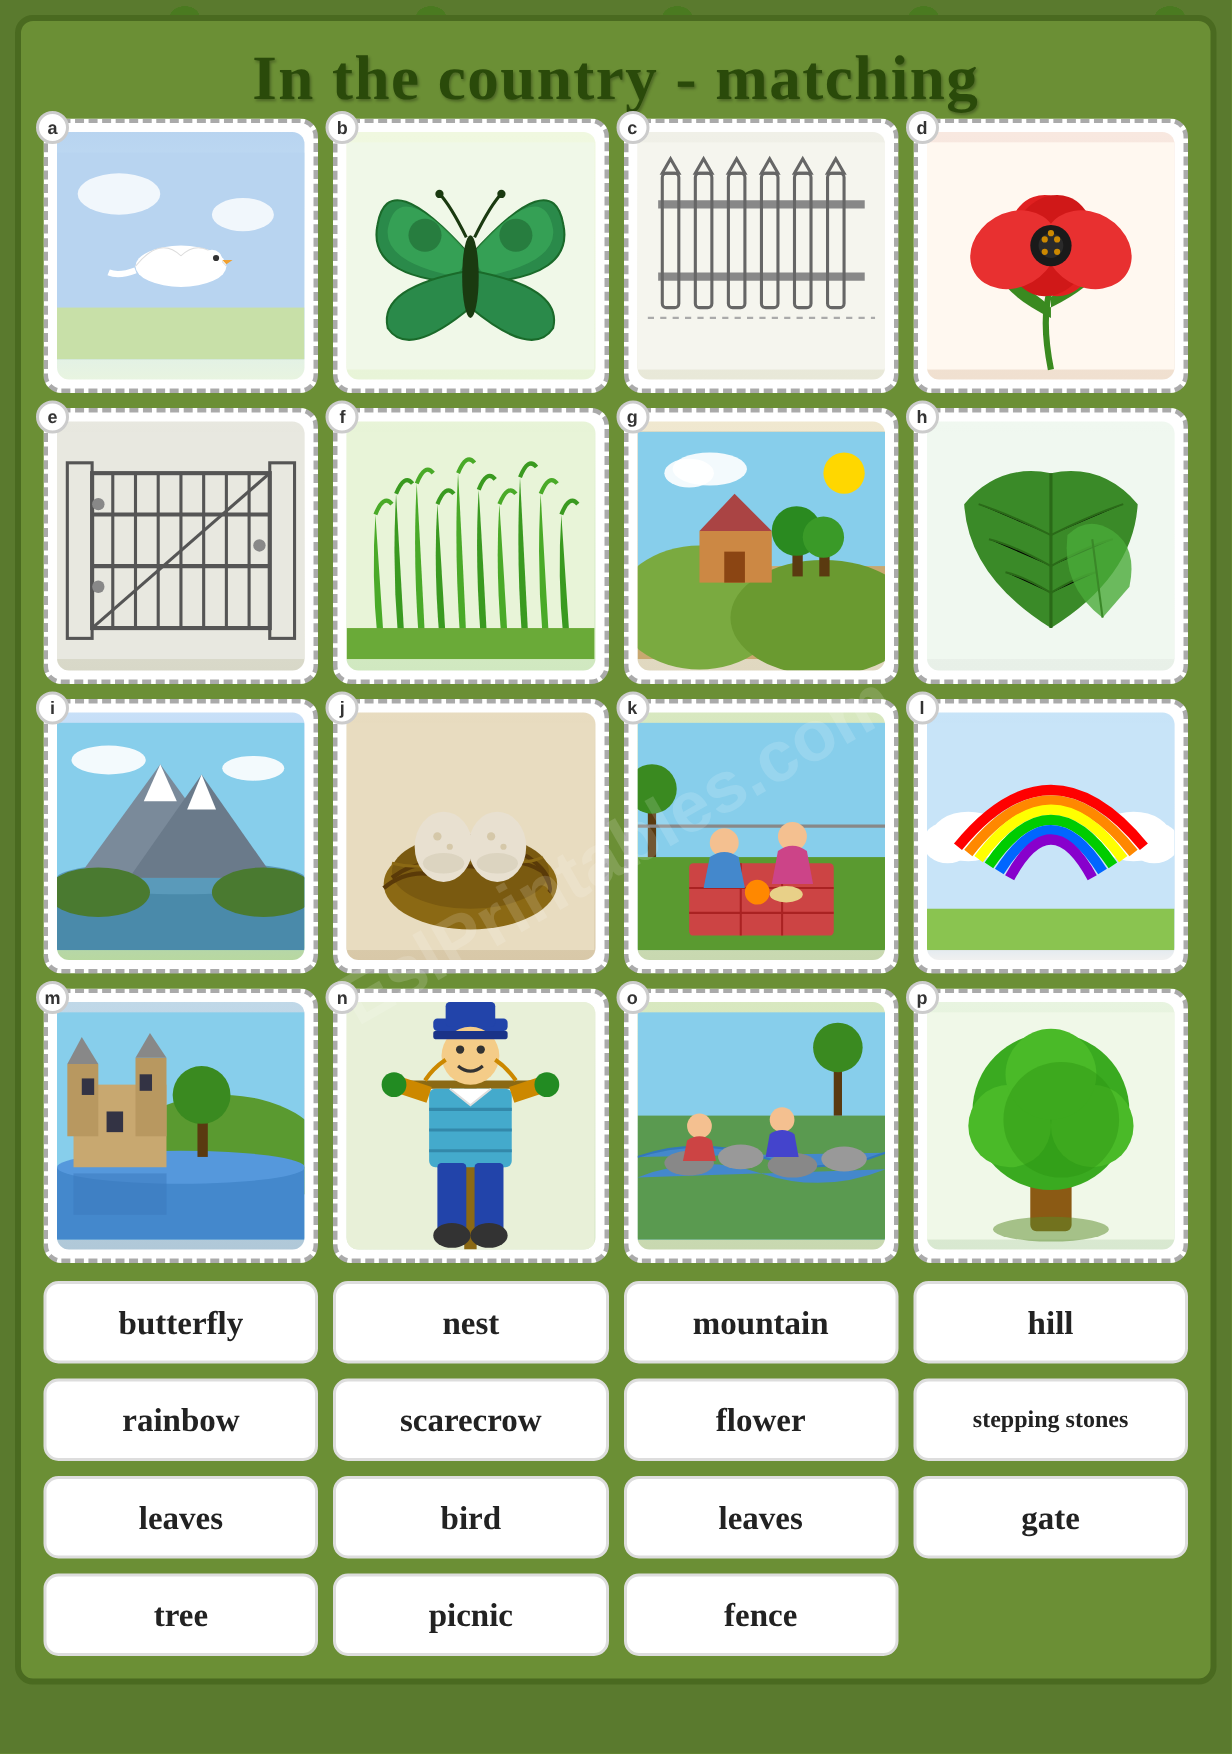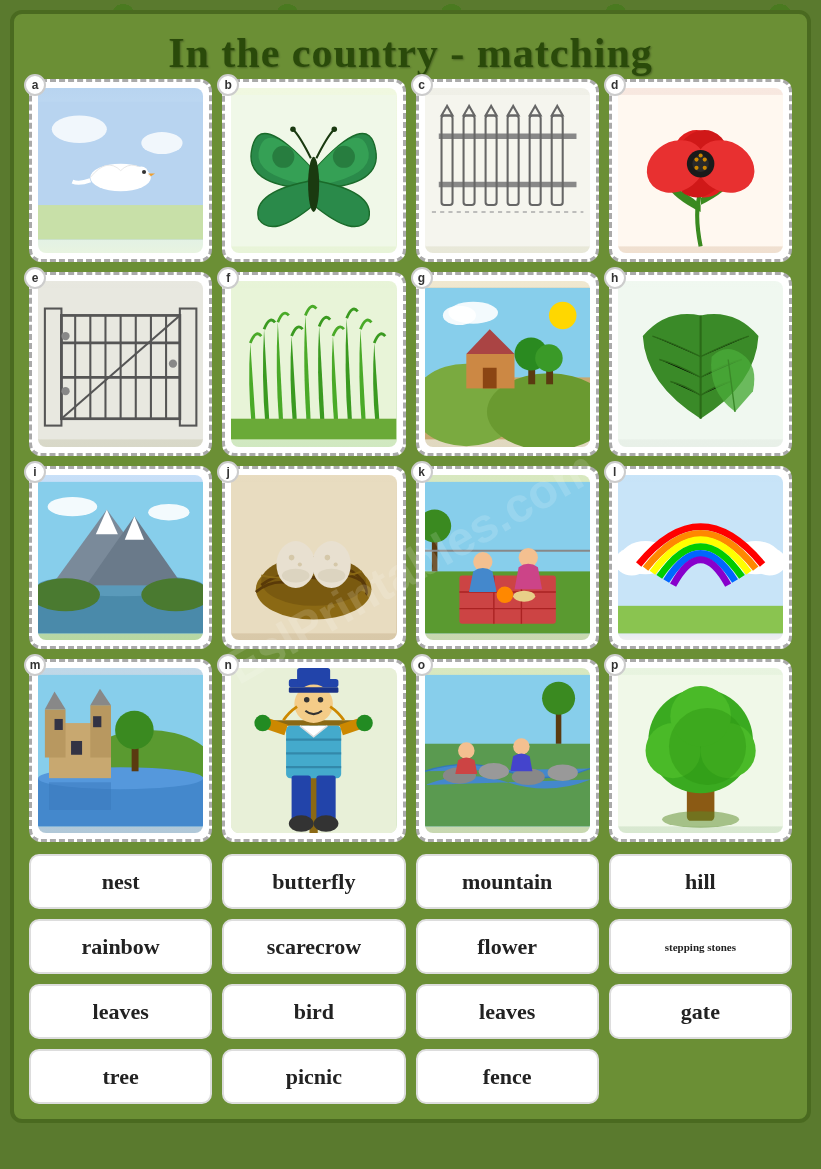--- a/index.html
+++ b/index.html
@@ -151,21 +151,21 @@
       font-weight: bold;
       color: #222;
       font-family: 'Comic Sans MS', cursive;
       min-height: 55px;
       display: flex;
       align-items: center;
       justify-content: center;
     }
 
     .word-card.small-text {
-      font-size: 11px;
+      font-size: 16px;
     }
 
     
     .watermark {
       position: absolute;
       top: 50%;
       left: 50%;
       transform: translate(-50%, -50%) rotate(-30deg);
       font-size: 48px;
       color: rgba(255,255,255,0.15);
@@ -641,24 +641,24 @@
 
           <ellipse cx="60" cy="105" rx="28" ry="6" fill="#5a8a28" opacity="0.5"></ellipse>
         </svg>
       </div>
     </div>
 
   </div>
 
   <div class="word-grid">
     <div class="word-card">
+      <span>butterfly</span>
+    </div>
+    <div class="word-card">
       <span>nest</span>
-    </div>
-    <div class="word-card">
-      <span>butterfly</span>
     </div>
     <div class="word-card">
       <span>mountain</span>
     </div>
     <div class="word-card">
       <span>hill</span>
     </div>
     <div class="word-card">
       <span>rainbow</span>
     </div>

